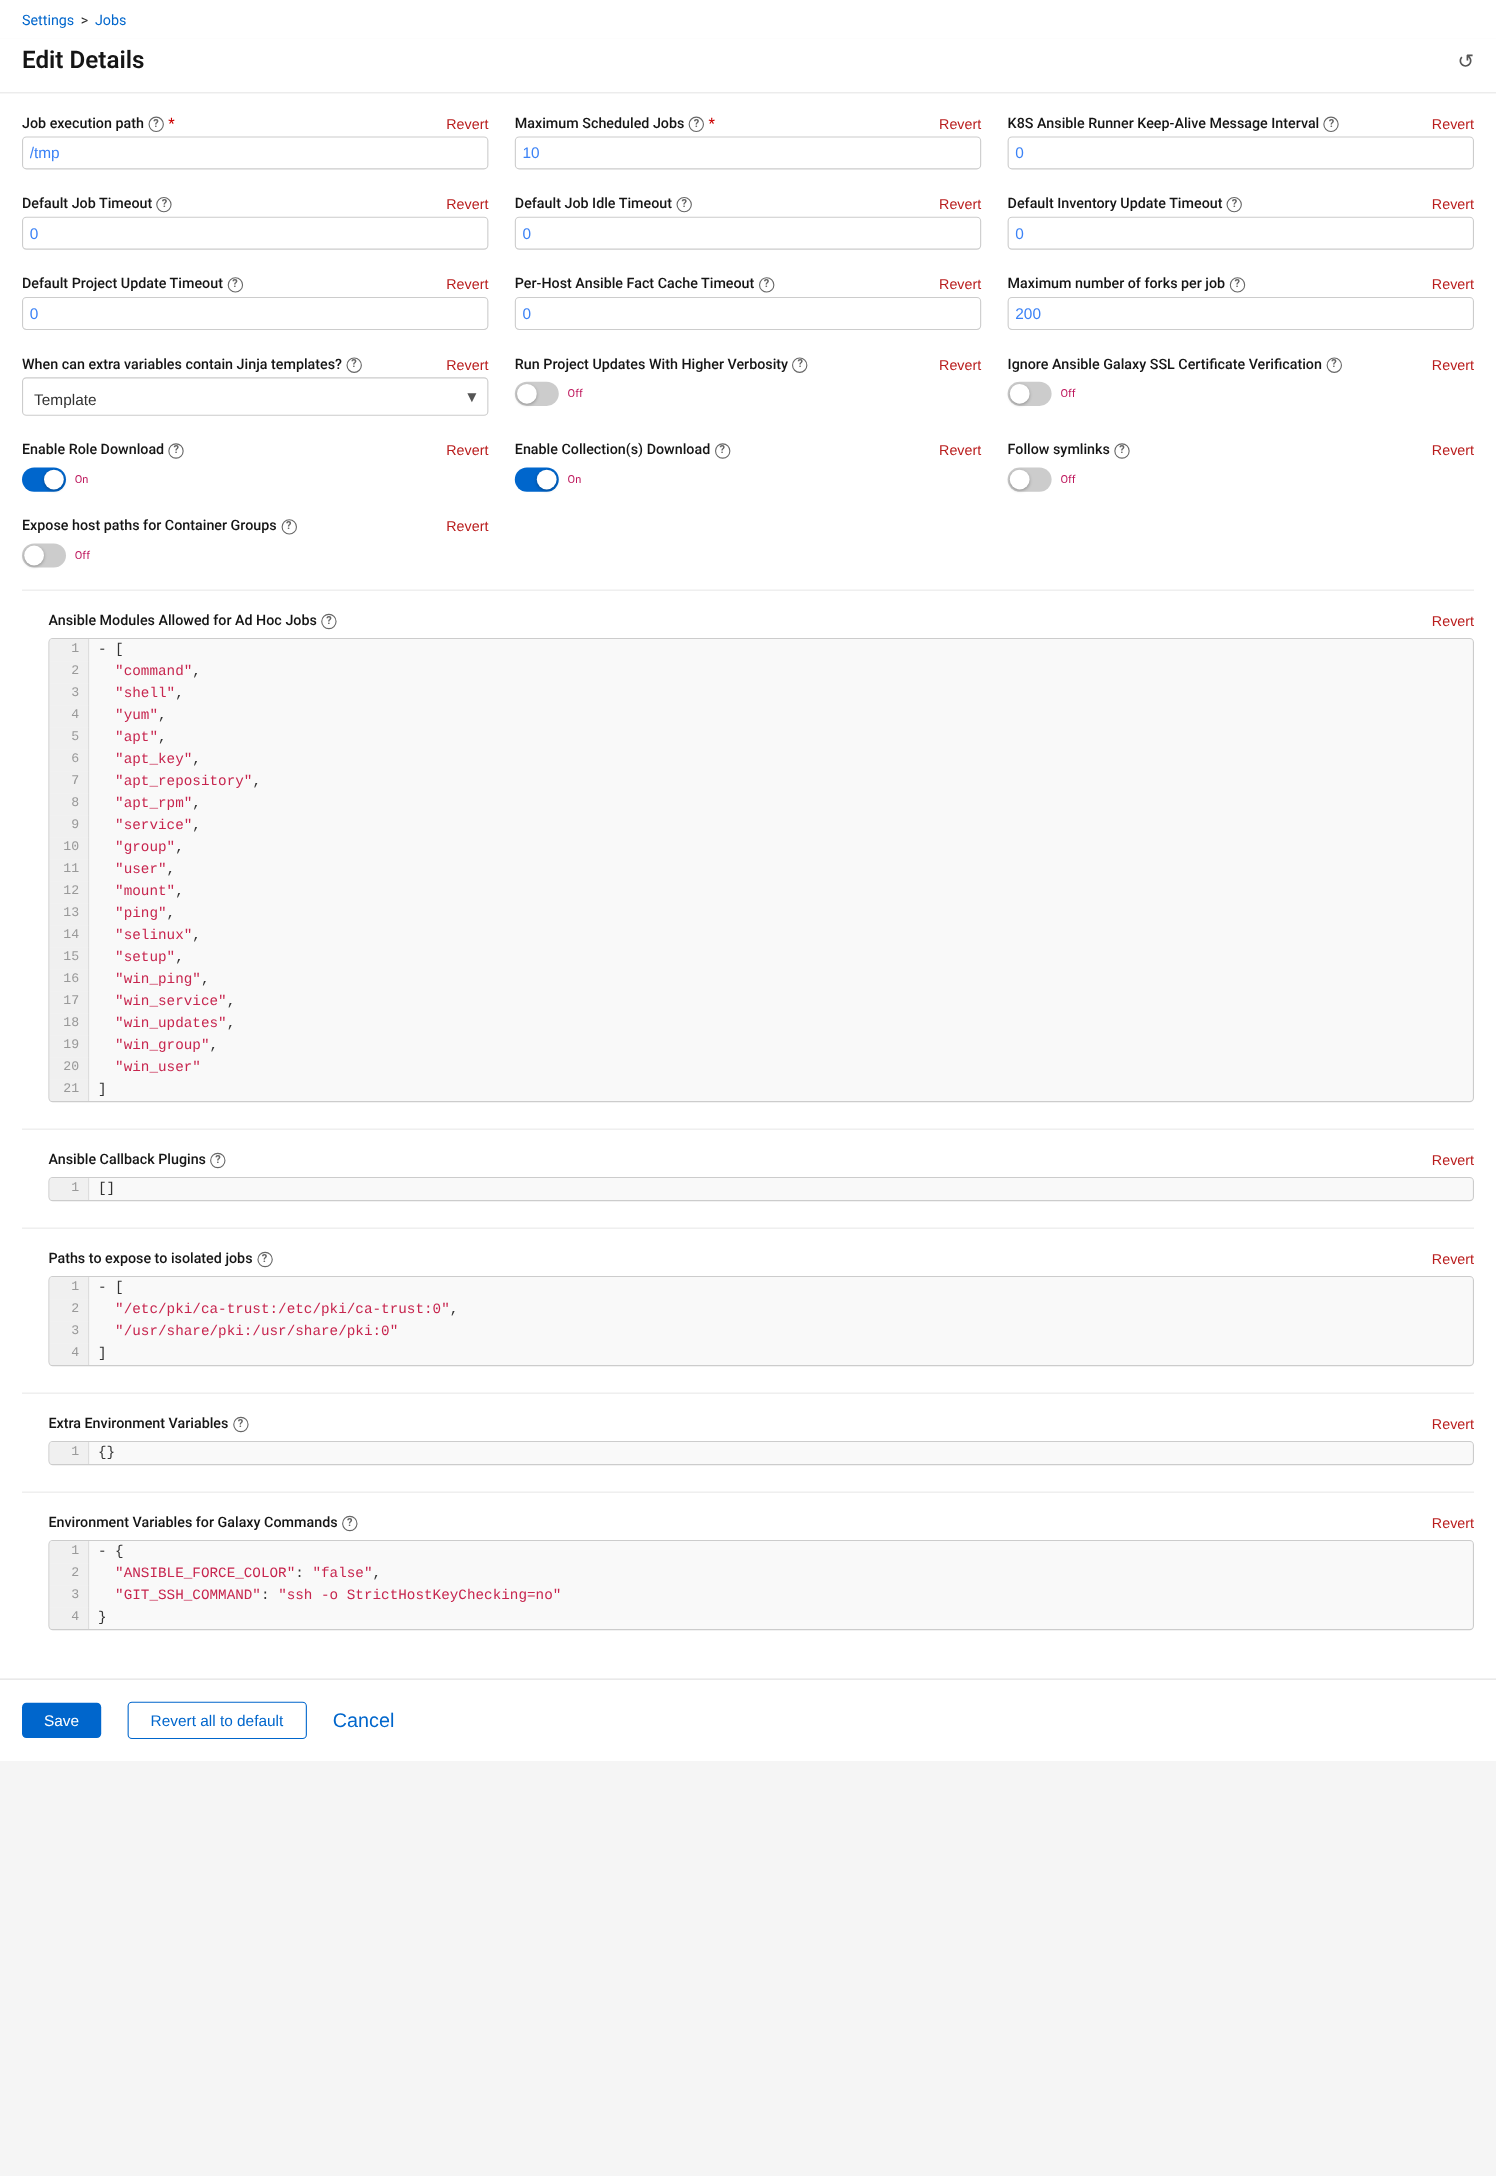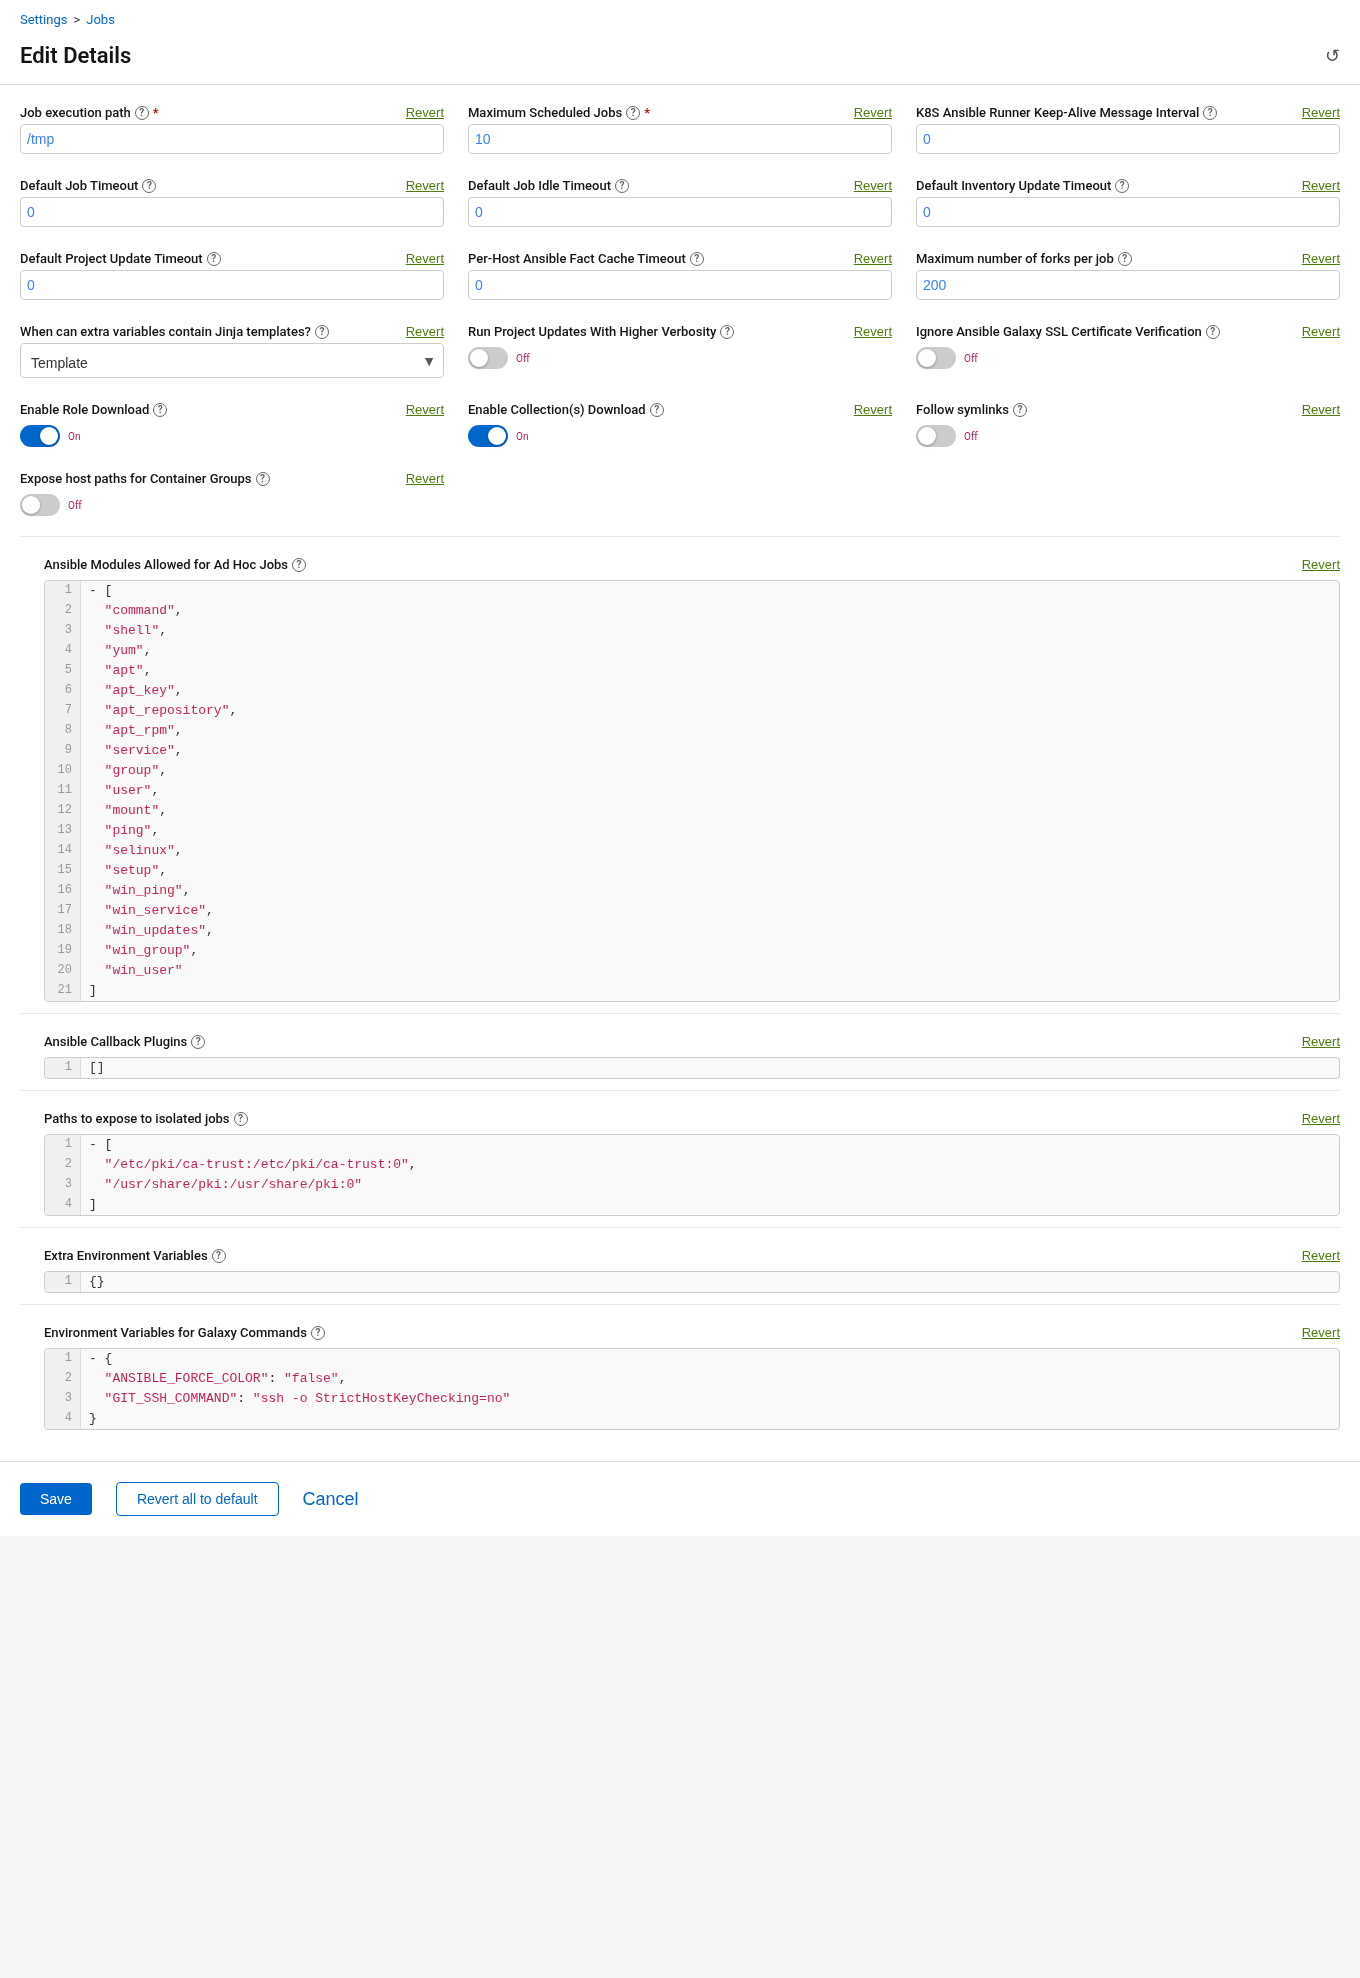--- a/index.html
+++ b/index.html
@@ -13,21 +13,21 @@
     .history-btn { background: none; border: none; cursor: pointer; color: #555; font-size: 18px; }
     
     .form-container { background: #fff; margin: 0; padding: 20px; }
     
     .form-grid-3 { display: grid; grid-template-columns: 1fr 1fr 1fr; gap: 20px 24px; margin-bottom: 24px; }
     
     .field-group { display: flex; flex-direction: column; }
     .field-label-row { display: flex; justify-content: space-between; align-items: center; margin-bottom: 4px; }
     .field-label { font-size: 13px; font-weight: 500; color: #151515; display: flex; align-items: center; gap: 4px; }
     .field-label.required::after { content: ' *'; color: #c00; }
-    .revert-btn { background: none; border: none; color: #4d7c0f; font-size: 13px; cursor: pointer; padding: 0; text-decoration: underline; }
+    .revert-btn { background: none; border: none; color: #b91c1c; font-size: 13px; cursor: pointer; padding: 0; }
     
     .text-input { width: 100%; border: 1px solid #ccc; border-radius: 4px; padding: 6px 6px; font-size: 14px; color: #3b82f6; background: #fff; }
     
     .select-wrap { position: relative; }
     .select-input { width: 100%; border: 1px solid #ccc; border-radius: 4px; padding: 11px 28px 6px 10px; font-size: 14px; color: #333; background: #fff; appearance: none; cursor: pointer; }
     .select-arrow { position: absolute; right: 8px; top: 50%; transform: translateY(-50%); pointer-events: none; color: #555; }
     
     .info-icon { display: inline-flex; align-items: center; justify-content: center; width: 14px; height: 14px; border-radius: 50%; border: 1px solid #666; color: #666; font-size: 10px; font-weight: bold; cursor: help; }
     
     .toggle-row { display: flex; flex-direction: column; }
@@ -36,21 +36,21 @@
     .toggle { position: relative; width: 40px; height: 22px; cursor: pointer; }
     .toggle input { opacity: 0; width: 0; height: 0; }
     .toggle-track { position: absolute; top: 0; left: 0; right: 0; bottom: 0; border-radius: 11px; transition: 0.2s; }
     .toggle-track.on { background: #0066cc; }
     .toggle-track.off { background: #ccc; }
     .toggle-thumb { position: absolute; top: 2px; width: 18px; height: 18px; border-radius: 50%; background: white; transition: 0.2s; box-shadow: 0 1px 3px rgba(0,0,0,0.3); }
     .toggle-thumb.on { left: 20px; }
     .toggle-thumb.off { left: 2px; }
     .toggle-text { font-size: 10px; color: #be185d; }
     
-    .code-editor-section { margin-bottom: 11px; padding-left: 24px; }
+    .code-editor-section { margin-bottom: 24px; padding-left: 24px; }
     .code-editor-label-row { display: flex; justify-content: space-between; align-items: center; margin-bottom: 8px; }
     .code-editor-label { font-size: 13px; font-weight: 500; color: #151515; display: flex; align-items: center; gap: 4px; }
     .code-editor { border: 1px solid #ccc; border-radius: 4px; overflow: hidden; font-family: 'Courier New', monospace; font-size: 13px; background: #f9f9f9; }
     .code-line { display: flex; min-height: 20px; }
     .line-num { width: 36px; min-width: 36px; background: #f0f0f0; color: #999; font-size: 12px; text-align: right; padding: 2px 8px 2px 4px; border-right: 1px solid #ddd; user-select: none; }
     .line-content { padding: 2px 8px; color: #333; white-space: pre; }
     .str-val { color: #c7254e; }
     .punct { color: #333; }
     
     .footer-actions { display: flex; align-items: center; gap: 24px; padding: 20px; border-top: 1px solid #e0e0e0; background: #fff; margin-top: 0; }

